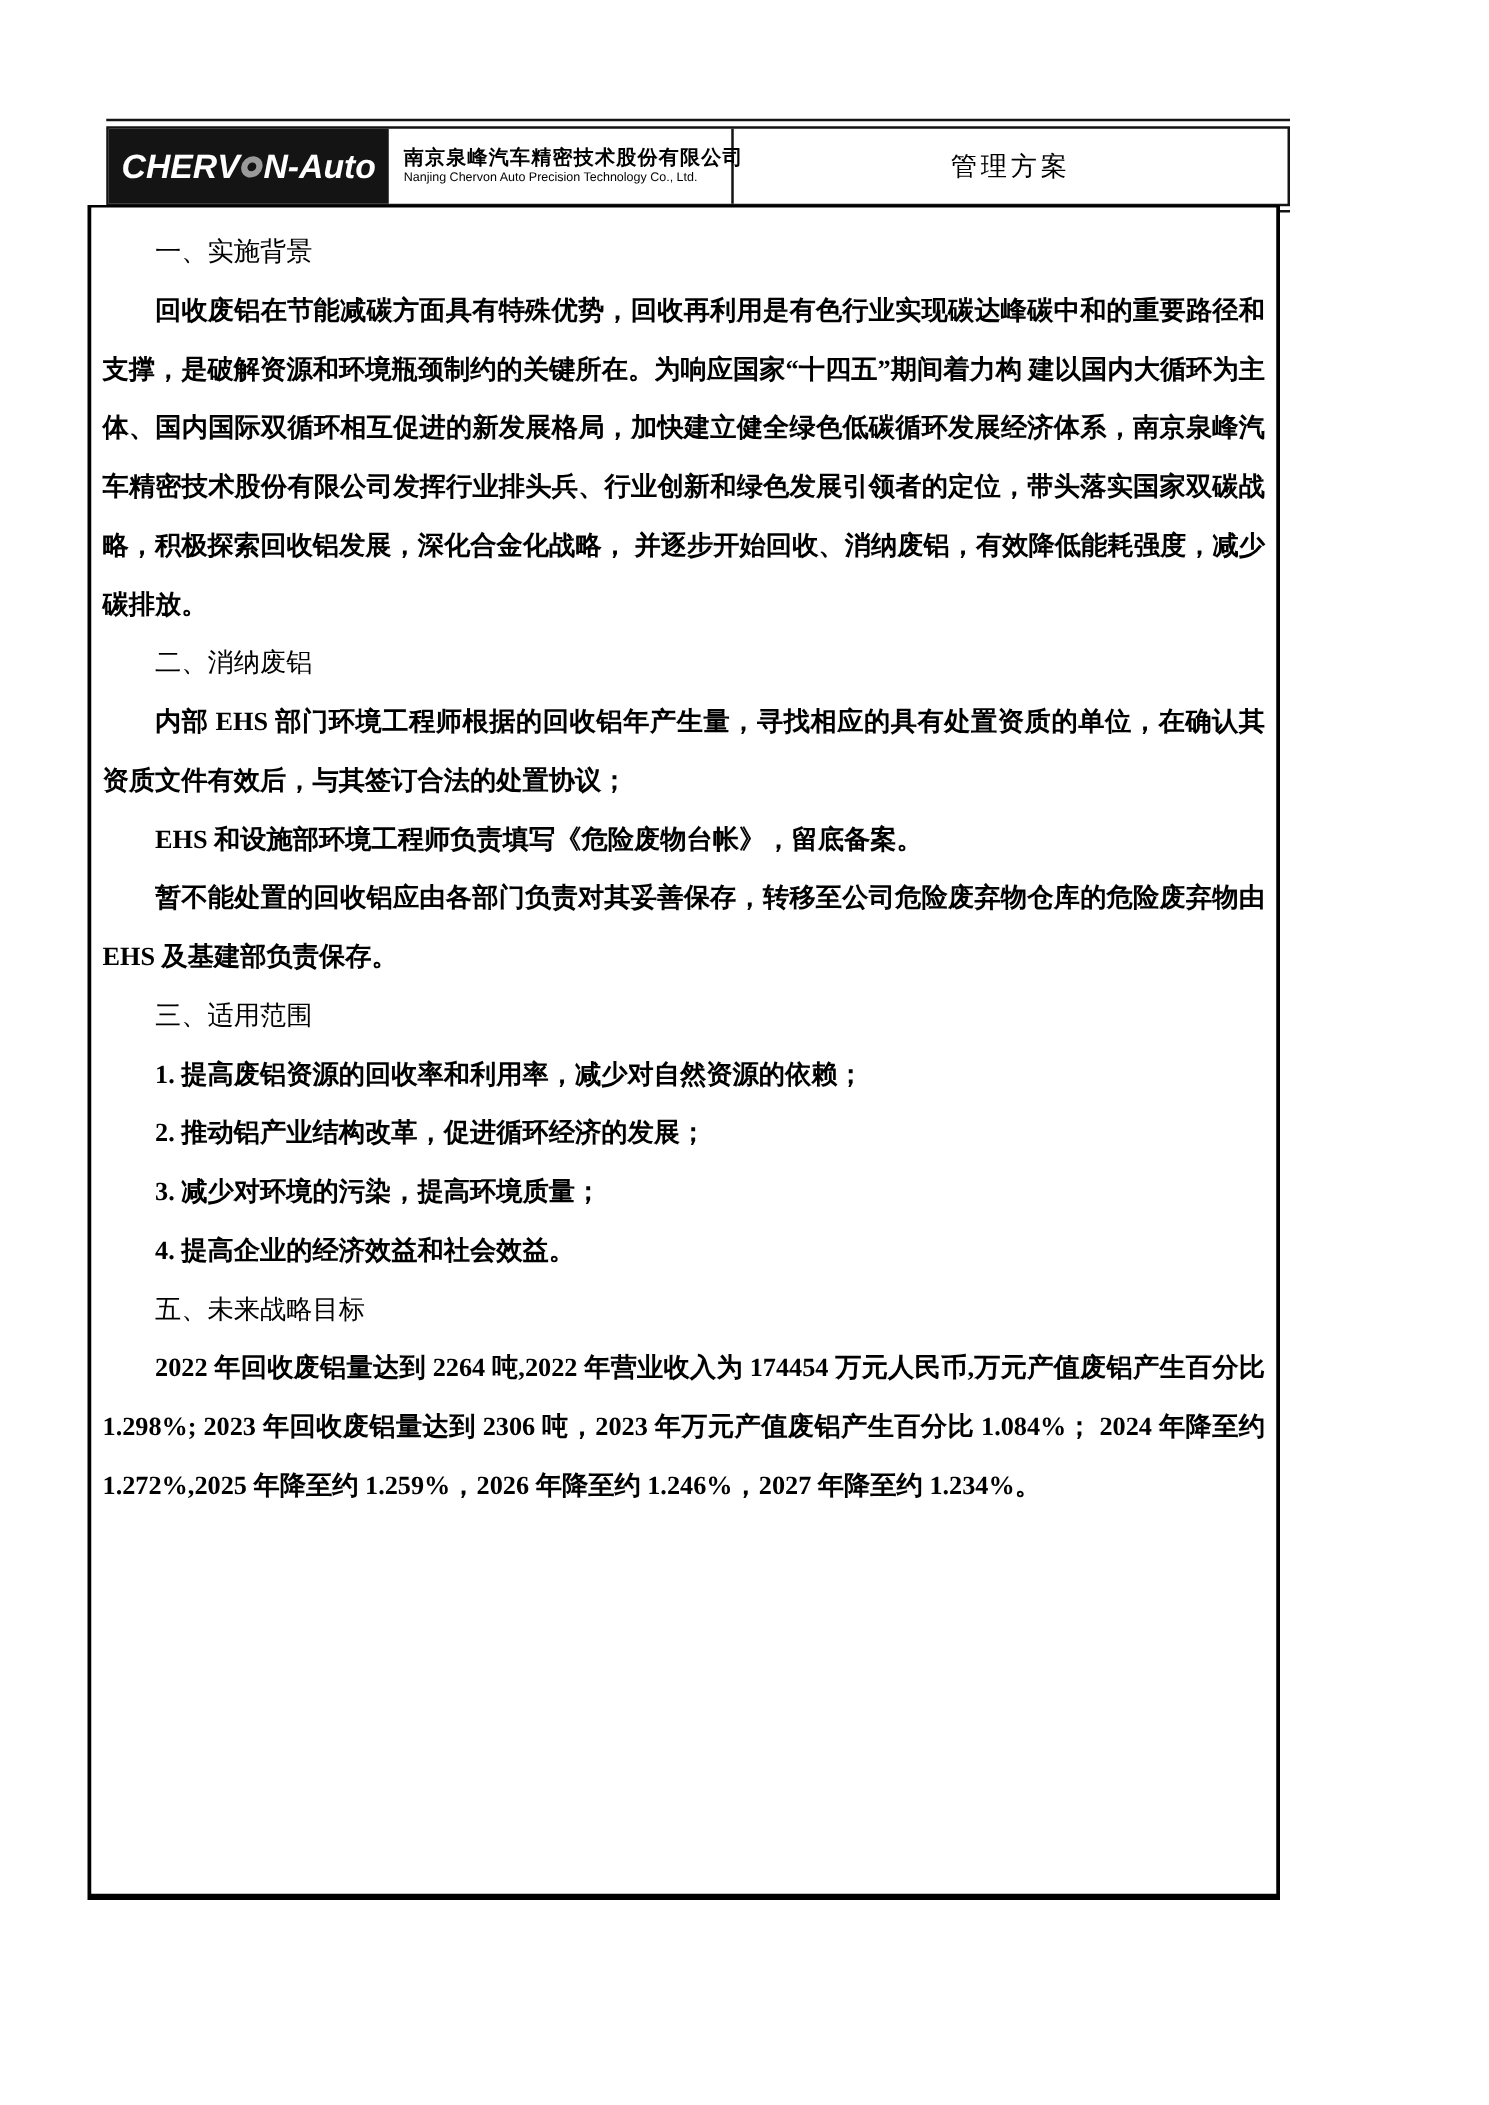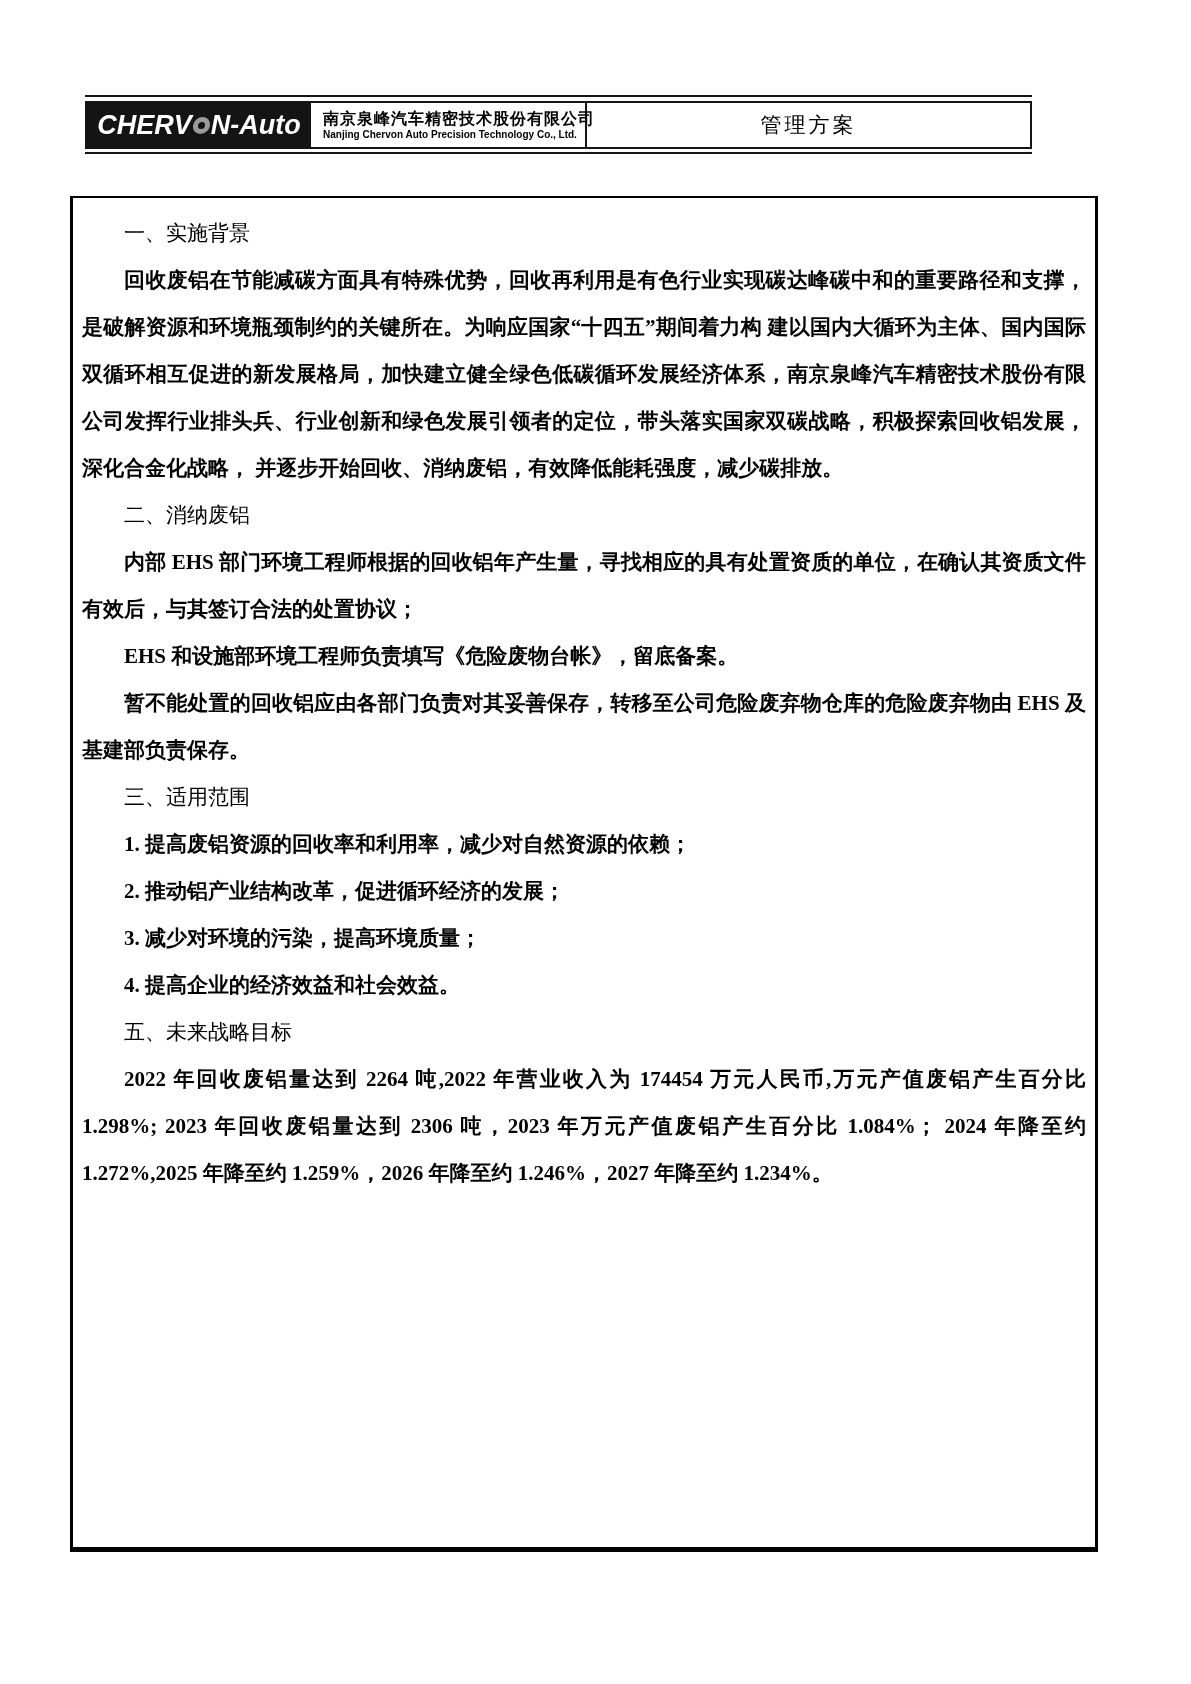--- a/index.html
+++ b/index.html
@@ -8,21 +8,21 @@
     width:1191px; height:1684px; position:relative;
     font-family:"Liberation Serif","DejaVu Serif",serif;
     color:#000;
   }
 
   
   .header { position:absolute; left:85px; top:95px; width:947px; }
   .header-topline { border-top:2px solid #141414; margin-bottom:4px; }
   .header-bottomline { border-top:2px solid #141414; margin-top:3px; }
   .header-box {
-    border:2px solid #141414; height:48px;
+    border:2px solid #141414; height:64px;
     display:flex; align-items:stretch; background:#fff;
   }
   .logo-cell {
     background:#141414; color:#fff; width:224px; flex:0 0 224px;
     display:flex; align-items:center; justify-content:center;
   }
   .logo-text {
     font-family:"Liberation Sans","DejaVu Sans",sans-serif;
     font-weight:bold; font-style:italic; font-size:27px; letter-spacing:0px;
     white-space:nowrap; display:flex; align-items:center;
@@ -36,30 +36,30 @@
     display:flex; flex-direction:column; justify-content:center;
     border-right:2px solid #141414;
   }
   .company-cn {
     font-family:"Liberation Sans","DejaVu Sans",sans-serif;
     font-weight:bold; font-size:16px; line-height:1.2; letter-spacing:1px;
     white-space:nowrap;
   }
   .company-en {
     font-family:"Liberation Sans","DejaVu Sans",sans-serif;
-    font-weight:bold; font-size:10px; line-height:1.2; white-space:nowrap;
+    font-weight:normal; font-size:10px; line-height:1.2; white-space:nowrap;
   }
   .title-cell {
     flex:1; display:flex; align-items:center; justify-content:center;
     font-weight:normal; font-size:21px; letter-spacing:3px;
   }
 
   
   .content-box {
-    position:absolute; left:70px; top:196px; width:1028px; height:1356px;
+    position:absolute; left:70px; top:164px; width:954px; height:1356px;
     border:2px solid #000;
     border-left-width:3px; border-right-width:3px; border-bottom-width:5px;
     background:#fff; padding:12px 9px 0 9px; overflow:hidden;
   }
   .doc-heading {
     font-size:21px; line-height:47px; text-indent:2em;
     white-space:pre-wrap;
   }
   .doc-para {
     font-size:21px; line-height:47px; text-indent:2em;

